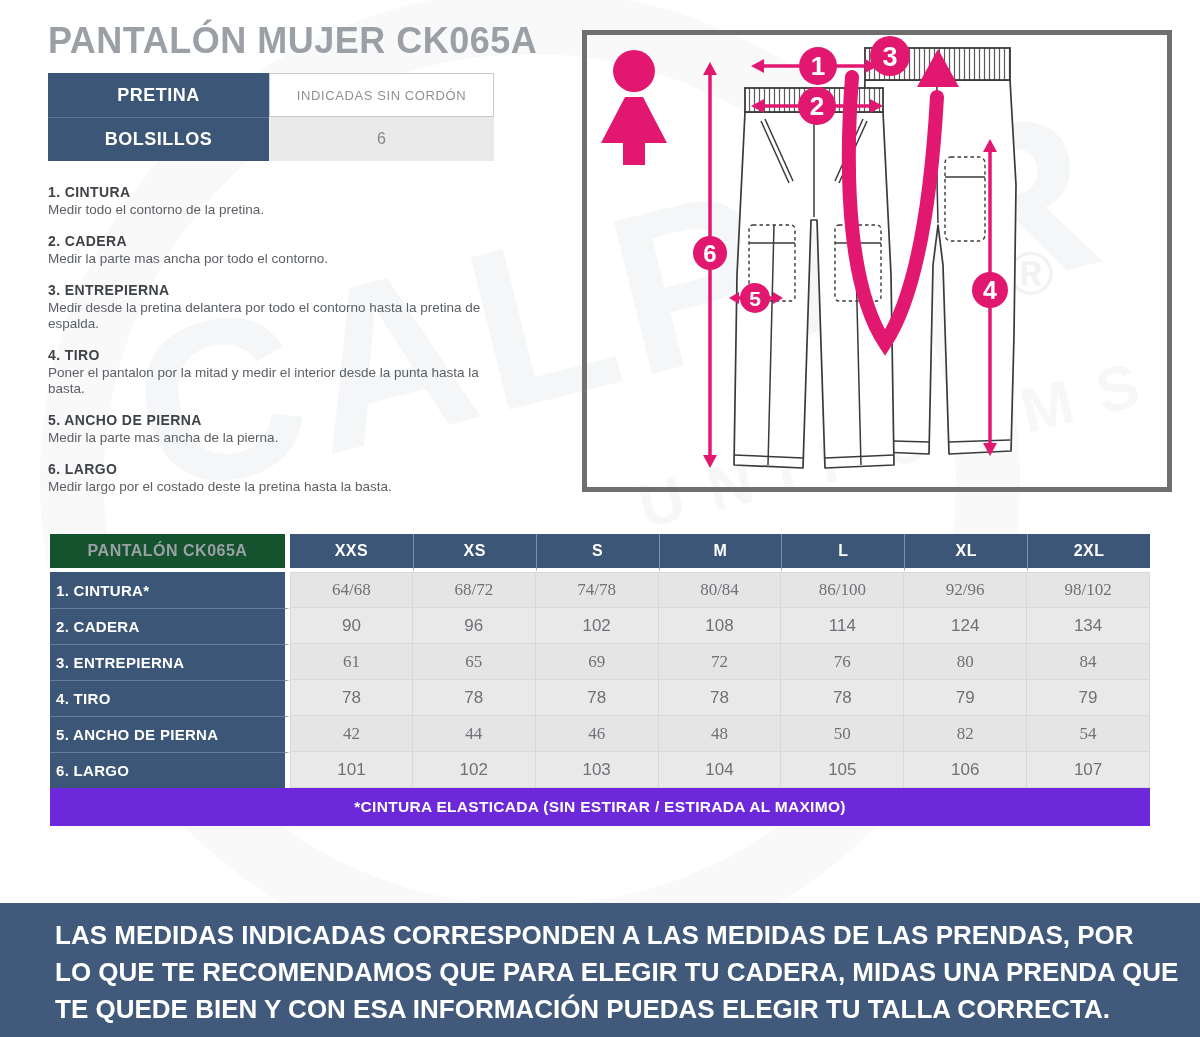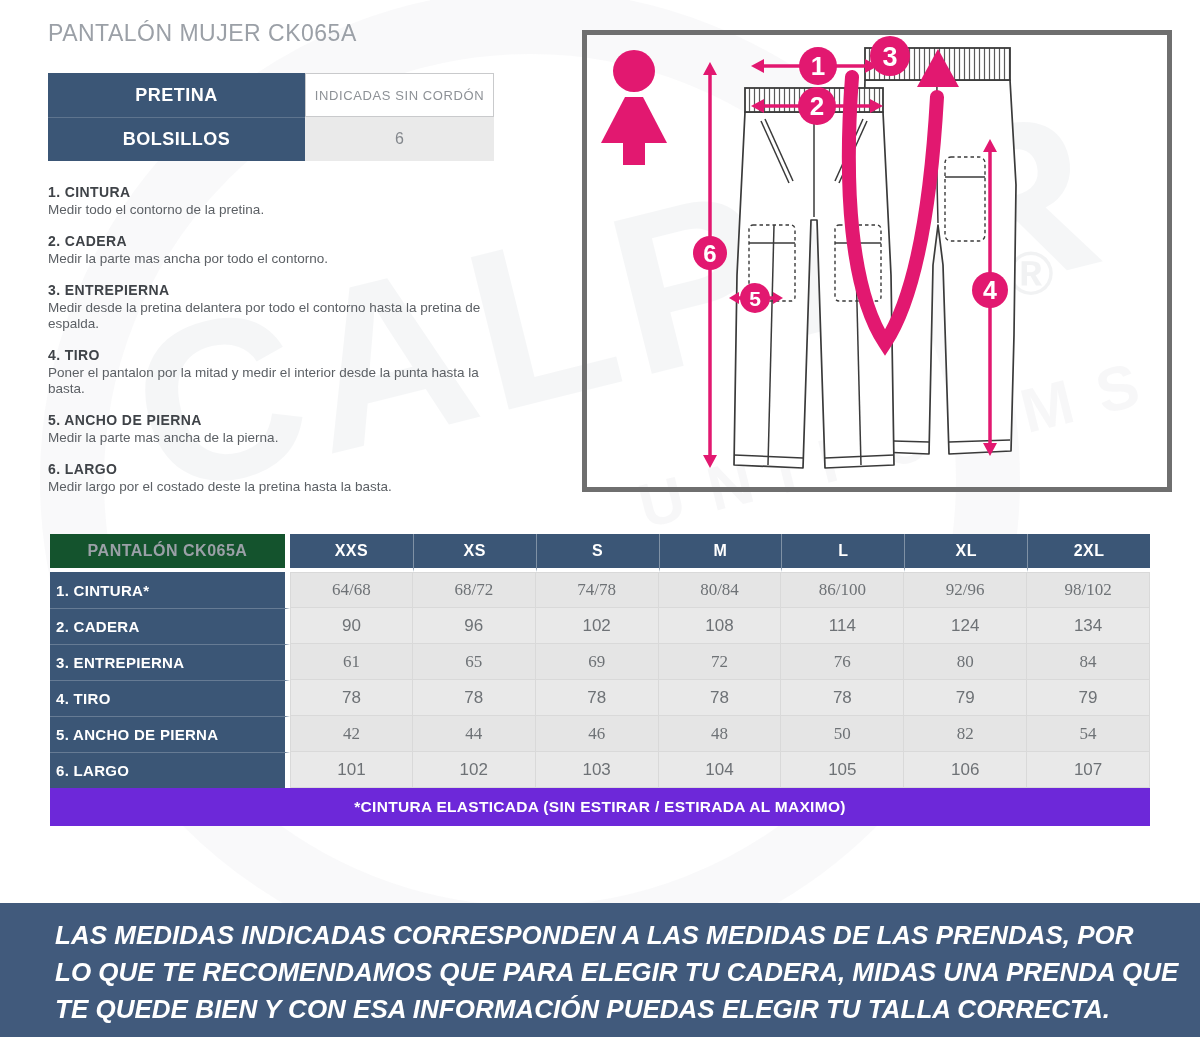--- a/index.html
+++ b/index.html
@@ -15,26 +15,26 @@
               color:rgba(120,126,138,0.07); letter-spacing:8px; white-space:nowrap;
               transform:rotate(-14deg); transform-origin:left center; }
   .wm-reg { left:1008px; top:238px; font-size:62px; font-weight:bold; color:rgba(120,126,138,0.10); }
   .wm-sub { left:640px; top:472px; font-size:62px; font-weight:bold;
             color:rgba(120,126,138,0.06); letter-spacing:26px; white-space:nowrap;
             transform:rotate(-14deg); transform-origin:left center; }
 
   .layer { position:absolute; z-index:1; }
 
   
-  .title { left:48px; top:20px; font-size:23px; font-weight:normal; color:#9ba0a7; letter-spacing:0.5px; }
+  .title { left:48px; top:20px; font-size:36px; font-weight:bold; color:#9ba0a7; letter-spacing:0.5px; }
 
   
   .spec-table { left:48px; top:73px; width:446px; }
   .spec-row { display:flex; height:44px; }
-  .spec-label { width:257px; background:#3b5676; color:#fff; font-weight:bold; font-size:18px;
+  .spec-label { width:221px; background:#3b5676; color:#fff; font-weight:bold; font-size:18px;
                 letter-spacing:0.5px; display:flex; align-items:center; justify-content:center; }
   .spec-row + .spec-row .spec-label { border-top:1px solid rgba(255,255,255,0.18); }
   .spec-value { flex:1; display:flex; align-items:center; justify-content:center; }
   .spec-value.v1 { background:#fff; border:1px solid #c9cacc; color:#8d9196; font-size:13px; letter-spacing:0.6px; }
   .spec-value.v2 { background:#eaeaea; color:#84888d; font-size:16px; }
 
   
   .instructions { left:48px; top:184px; width:490px; }
   .instr-item { margin-bottom:15px; }
   .instr-h { font-size:14px; font-weight:bold; color:#3f4348; letter-spacing:0.4px; }
@@ -68,21 +68,21 @@
             border-right:1px solid #d9d9d9; border-bottom:1px solid #d9d9d9; }
   .st-val.bl { border-left:1px solid #d9d9d9; }
   .st-val.bt { border-top:1px solid #d9d9d9; }
   .row-w { background:#e5e5e5;font-family:Liberation Serif, serif; }
   .row-g { background:#e9e9e9; }
   .st-foot { grid-column:1 / -1; height:38px; background:#6d28d9; color:#fff; font-weight:bold;
              font-size:15.5px; letter-spacing:0.3px; display:flex; align-items:center; justify-content:center; }
 
   
   .banner { left:0; top:903px; width:1200px; height:134px; background:#415a7c; }
-  .banner-inner { padding:14px 0 0 55px;font-style:italic; }
+  .banner-inner { padding:14px 0 0 55px; }
   .banner-line { color:#ffffff; font-weight:bold; font-size:26px; line-height:37px;
                  letter-spacing:0px; white-space:nowrap; }
 </style>
 </head>
 <body>
 
 <div class="page">
 
   <div class="wm wm-circle"></div>
   <div class="wm wm-brand">CALPER</div>

